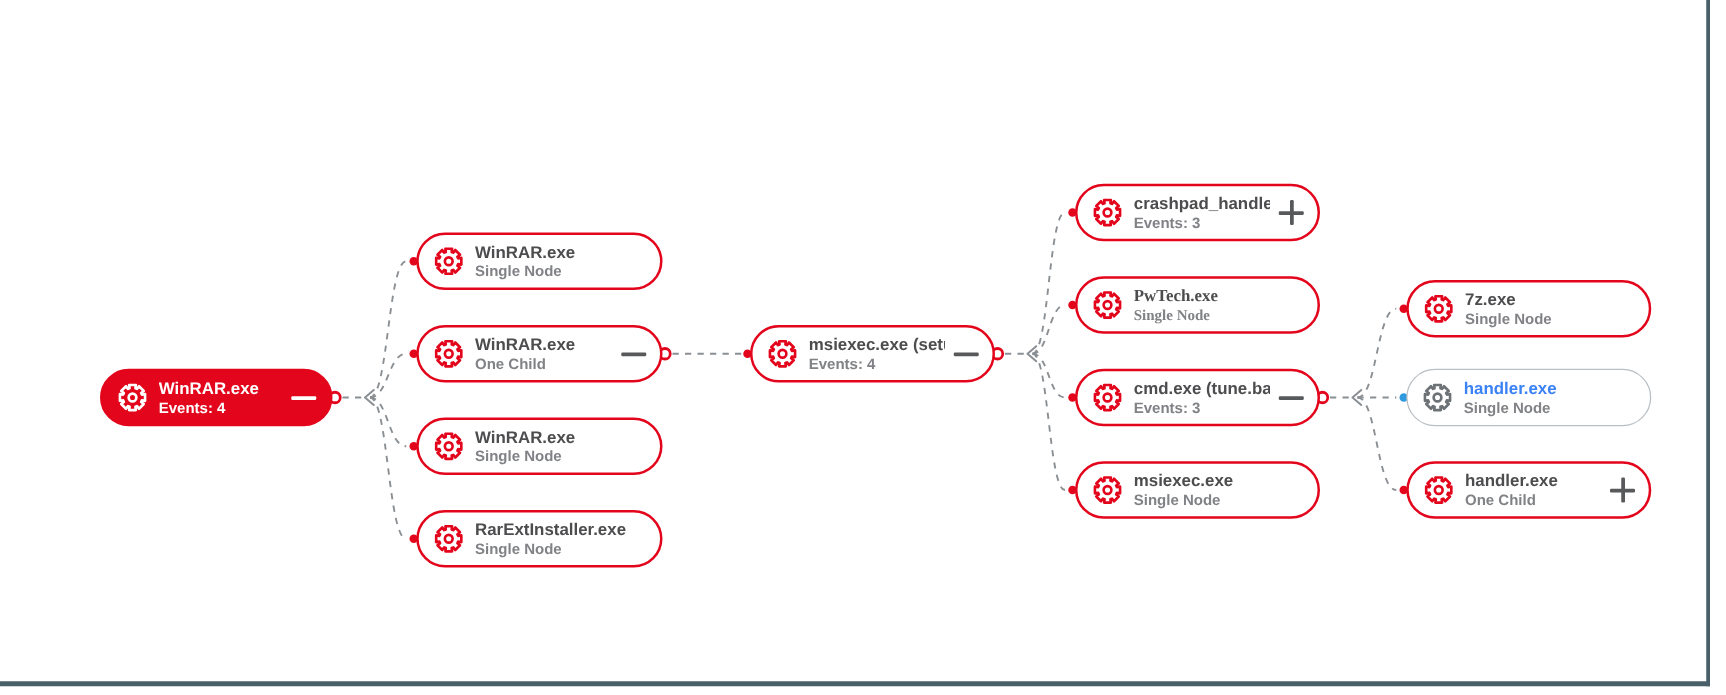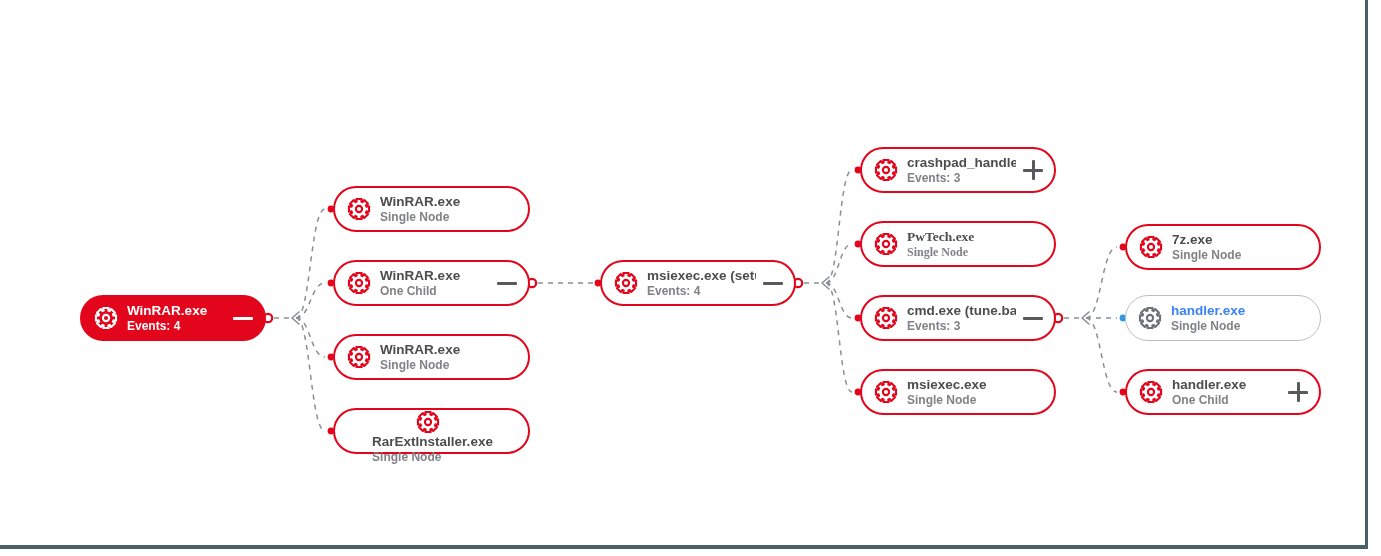--- a/index.html
+++ b/index.html
@@ -217,21 +217,21 @@
       <div class="node" style="left: 333px; top: 334px; width: 197px;">
         <svg class="node-icon" viewBox="0 0 24 24">
           <path d="M19.45,9.67L22.05,9.31L22.05,14.69L19.45,14.33L18.91,15.62L21.01,17.20L17.20,21.01L15.62,18.91L14.33,19.45L14.69,22.05L9.31,22.05L9.67,19.45L8.38,18.91L6.80,21.01L2.99,17.20L5.09,15.62L4.55,14.33L1.95,14.69L1.95,9.31L4.55,9.67L5.09,8.38L2.99,6.80L6.80,2.99L8.38,5.09L9.67,4.55L9.31,1.95L14.69,1.95L14.33,4.55L15.62,5.09L17.20,2.99L21.01,6.80L18.91,8.38Z" fill="none" stroke="#e3051b" stroke-width="2.1" stroke-linejoin="round"></path>
           <circle cx="12" cy="12" r="3.1" fill="none" stroke="#e3051b" stroke-width="2.1"></circle>
         </svg>
         <div class="node-text">
           <div class="node-title">WinRAR.exe</div>
           <div class="node-sub">Single Node</div>
         </div>
       </div>
-      <div class="node" style="left: 333px; top: 408px; width: 197px; flex-direction: column;">
+      <div class="node" style="left: 333px; top: 408px; width: 197px;">
         <svg class="node-icon" viewBox="0 0 24 24">
           <path d="M19.45,9.67L22.05,9.31L22.05,14.69L19.45,14.33L18.91,15.62L21.01,17.20L17.20,21.01L15.62,18.91L14.33,19.45L14.69,22.05L9.31,22.05L9.67,19.45L8.38,18.91L6.80,21.01L2.99,17.20L5.09,15.62L4.55,14.33L1.95,14.69L1.95,9.31L4.55,9.67L5.09,8.38L2.99,6.80L6.80,2.99L8.38,5.09L9.67,4.55L9.31,1.95L14.69,1.95L14.33,4.55L15.62,5.09L17.20,2.99L21.01,6.80L18.91,8.38Z" fill="none" stroke="#e3051b" stroke-width="2.1" stroke-linejoin="round"></path>
           <circle cx="12" cy="12" r="3.1" fill="none" stroke="#e3051b" stroke-width="2.1"></circle>
         </svg>
         <div class="node-text">
           <div class="node-title">RarExtInstaller.exe</div>
           <div class="node-sub">Single Node</div>
         </div>
       </div>
       <div class="node" style="left: 600px; top: 260px; width: 196px;">

